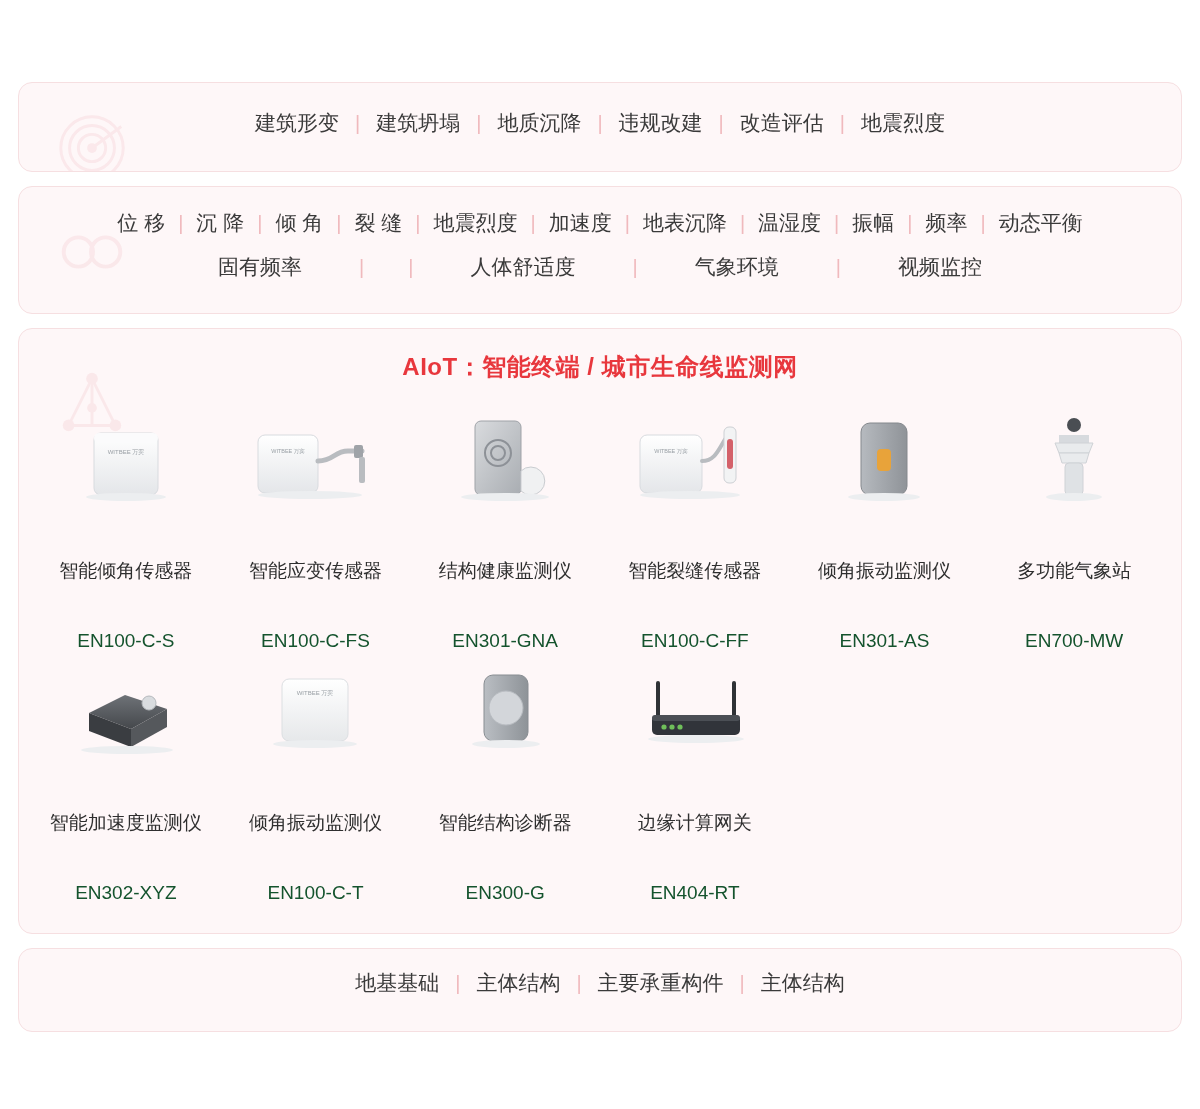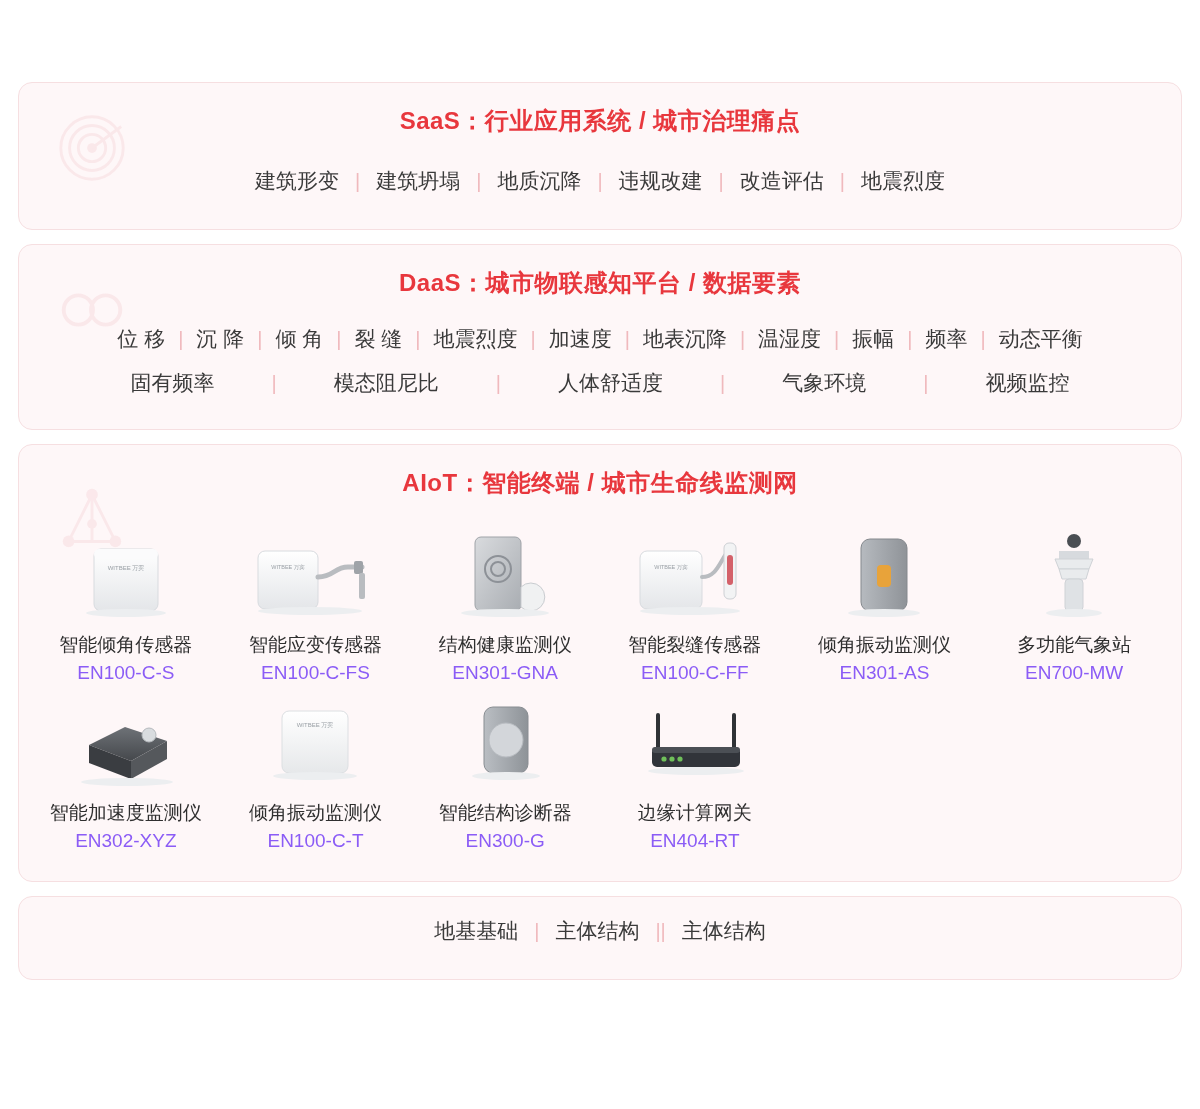--- a/index.html
+++ b/index.html
@@ -78,39 +78,40 @@
     display: grid;
     grid-template-columns: repeat(6, 1fr);
     gap: 6px 0;
     padding: 18px 12px 26px 12px;
   }
   .device {
     display: flex;
     flex-direction: column;
     align-items: center;
     padding: 4px 4px 0 4px;
+    gap: 42px;
   }
   .device-img {
     width: 170px;
     height: 96px;
     display: flex;
     align-items: flex-end;
     justify-content: center;
     margin-bottom: 10px;
   }
   .device-name {
     font-size: 19px;
     color: #2f2f2f;
     line-height: 28px;
     text-align: center;
     white-space: nowrap;
   }
   .device-model {
     font-size: 19px;
-    color: #8b5cf6;
+    color: #14532d;
     line-height: 28px;
     text-align: left;
     white-space: nowrap;
   }
   .device-row-2 .device-img { height: 92px; }
 </style>
 </head>
 <body>
 
 <div class="page">
@@ -120,23 +121,20 @@
       <svg viewBox="0 0 80 80" width="78" height="78">
         <g fill="none" stroke="#f7dadd" stroke-width="3">
           <circle cx="40" cy="40" r="32"></circle>
           <circle cx="40" cy="40" r="23"></circle>
           <circle cx="40" cy="40" r="14"></circle>
         </g>
         <circle cx="40" cy="40" r="5" fill="#f7dadd"></circle>
         <path d="M40 40 L70 18" stroke="#f7dadd" stroke-width="3" fill="none"></path>
       </svg>
     </div>
-    <div class="panel-title">
-      <span>SaaS：</span><span>行业应用系统 / 城市治理痛点</span>
-    </div>
     <div class="tag-row first">
       <span class="tag">建筑形变</span>
       <span class="divider">|</span>
       <span class="tag">建筑坍塌</span>
       <span class="divider">|</span>
       <span class="tag">地质沉降</span>
       <span class="divider">|</span>
       <span class="tag">违规改建</span>
       <span class="divider">|</span>
       <span class="tag">改造评估</span>
@@ -147,23 +145,20 @@
 
   <section class="panel daas-panel">
     <div class="watermark">
       <svg viewBox="0 0 80 80" width="78" height="78">
         <g fill="none" stroke="#f7dadd" stroke-width="4">
           <circle cx="26" cy="40" r="15"></circle>
           <circle cx="54" cy="40" r="15"></circle>
         </g>
       </svg>
     </div>
-    <div class="panel-title">
-      <span>DaaS：</span><span>城市物联感知平台 / 数据要素</span>
-    </div>
     <div class="tag-row first">
       <span class="tag">位 移</span>
       <span class="divider">|</span>
       <span class="tag">沉 降</span>
       <span class="divider">|</span>
       <span class="tag">倾 角</span>
       <span class="divider">|</span>
       <span class="tag">裂 缝</span>
       <span class="divider">|</span>
       <span class="tag">地震烈度</span>
@@ -176,21 +171,20 @@
       <span class="divider">|</span>
       <span class="tag">振幅</span>
       <span class="divider">|</span>
       <span class="tag">频率</span>
       <span class="divider">|</span>
       <span class="tag">动态平衡</span>
     </div>
     <div class="tag-row second">
       <span class="tag">固有频率</span>
       <span class="divider">|</span>
-      <span class="tag">模态阻尼比</span>
       <span class="divider">|</span>
       <span class="tag">人体舒适度</span>
       <span class="divider">|</span>
       <span class="tag">气象环境</span>
       <span class="divider">|</span>
       <span class="tag">视频监控</span>
     </div>
   </section>
 
   <section class="panel aiot-panel">
@@ -406,18 +400,19 @@
 
     </div>
   </section>
 
   <section class="panel building-panel">
     <div class="tag-row">
       <span class="tag">地基基础</span>
       <span class="divider">|</span>
       <span class="tag">主体结构</span>
       <span class="divider">|</span>
+      <span class="tag">主要承重构件</span>
       <span class="divider">|</span>
       <span class="tag">主体结构</span>
     </div>
   </section>
 
 </div>
 
 </body></html>

